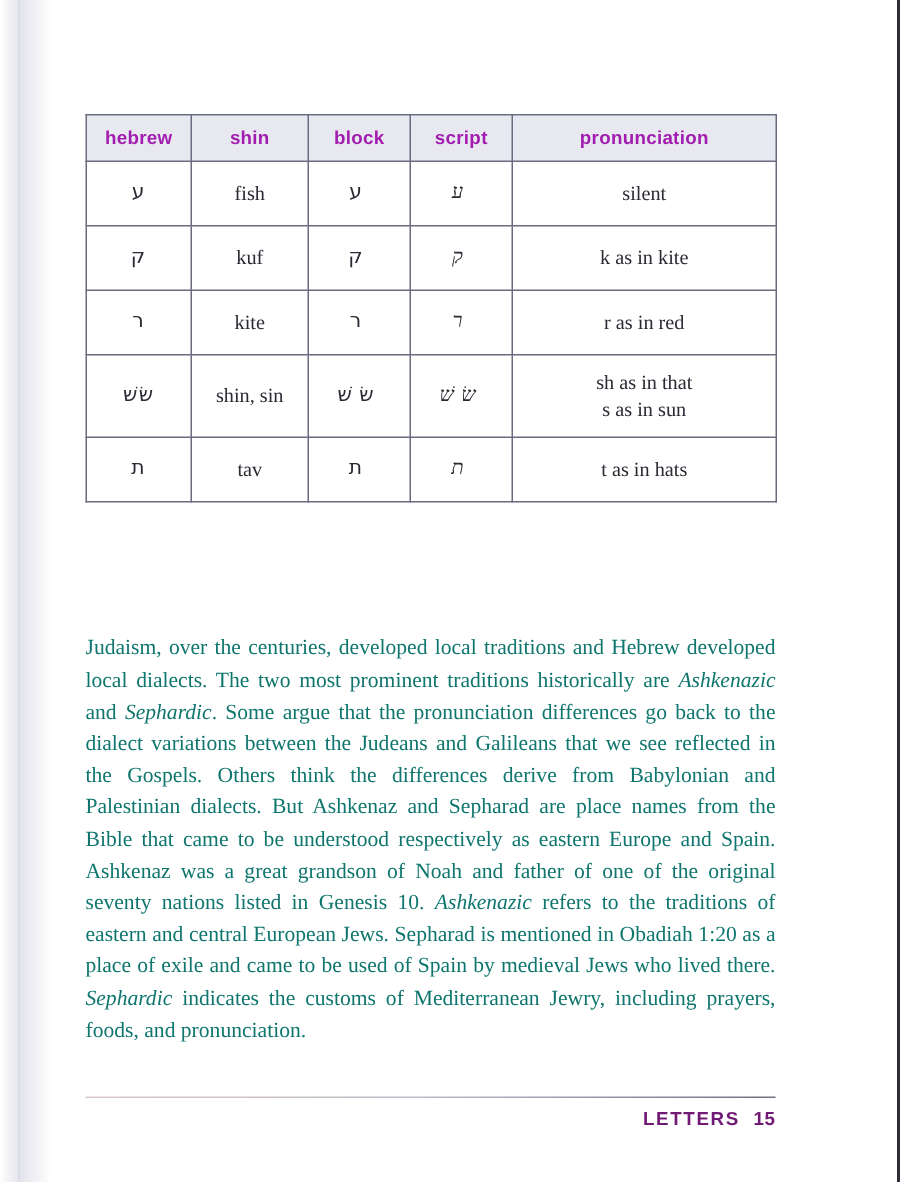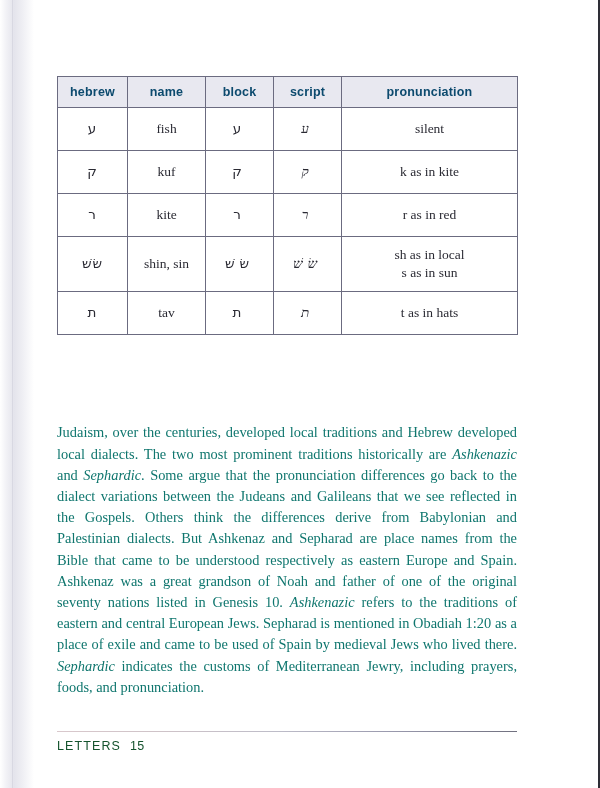--- a/index.html
+++ b/index.html
@@ -78,21 +78,21 @@
     vertical-align: middle;
     color: #2a2a33;
   }
   .letters-table thead th {
     background: #e8e8f0;
     font-family: "Liberation Sans", "DejaVu Sans", sans-serif;
     font-weight: bold;
     font-size: 12.5px;
     letter-spacing: 0.2px;
     height: 28px;
-    color: #0c4a6e;
+    color: #a21caf;
   }
   .letters-table tbody td {
     height: 40px;
     font-size: 13.5px;
     line-height: 1.32;
   }
   .letters-table tbody tr.tall td {
     height: 52px;
   }
   .col-hebrew  { width: 70px; }
@@ -162,25 +162,26 @@
     height: 1px;
     background: linear-gradient(to right,
                 #d9c8cc 0%,
                 #cfc3c8 22%,
                 #bdbcc8 48%,
                 #9a9aae 72%,
                 #70707f 100%);
   }
   .footer-label {
     margin-top: 7px;
+    text-align: right;
     font-family: "Liberation Sans", "DejaVu Sans", sans-serif;
-    font-weight: normal;
+    font-weight: bold;
     font-size: 12.5px;
     letter-spacing: 1.1px;
-    color: #14532d;
+    color: #701a75;
   }
   .footer-label .pg {
     margin-left: 9px;
     letter-spacing: 0.4px;
   }
 </style>
 </head>
 <body>
 
 <div class="page">
@@ -195,21 +196,21 @@
       <colgroup>
         <col class="col-hebrew">
         <col class="col-name">
         <col class="col-block">
         <col class="col-script">
         <col class="col-pron">
       </colgroup>
       <thead>
         <tr>
           <th>hebrew</th>
-          <th>name</th>
+          <th>shin</th>
           <th>block</th>
           <th>script</th>
           <th>pronunciation</th>
         </tr>
       </thead>
       <tbody>
 
         <tr>
           <td class="heb">ע</td>
           <td class="name-cell">fish</td>
@@ -241,21 +242,21 @@
             <span class="ln">r as in red</span>
           </td>
         </tr>
 
         <tr class="tall">
           <td class="heb">שׂשׁ</td>
           <td class="name-cell">shin, sin</td>
           <td class="glyph">שׂשׁ</td>
           <td class="glyph-script">שׂשׁ</td>
           <td class="pron-cell">
-            <span class="ln">sh as in local</span>
+            <span class="ln">sh as in that</span>
             <span class="ln">s as in sun</span>
           </td>
         </tr>
 
         <tr>
           <td class="heb">ת</td>
           <td class="name-cell">tav</td>
           <td class="glyph">ת</td>
           <td class="glyph-script">ת</td>
           <td class="pron-cell">

